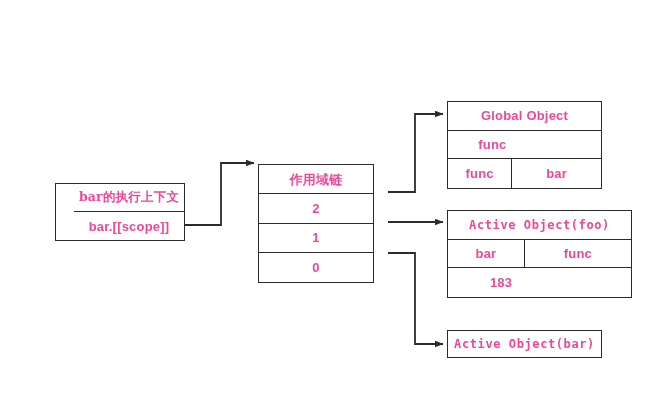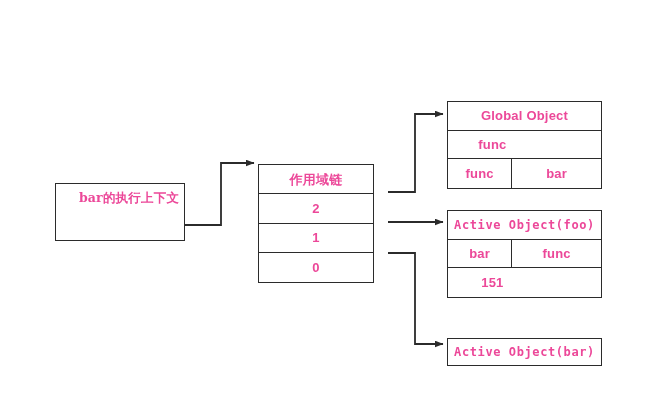--- a/index.html
+++ b/index.html
@@ -101,31 +101,30 @@
     left: 447px;
     top: 101px;
     width: 155px;
     height: 88px;
   }
   #global-node .row { height: 33.3333%; }
 
   #ao-foo-node {
     left: 447px;
     top: 210px;
-    width: 155px;
+    width: 185px;
     height: 88px;
   }
   #ao-foo-node .row { height: 33.3333%; }
 
   #ao-bar-node {
     left: 447px;
     top: 330px;
     width: 155px;
     height: 28px;
-    margin-top: 8px;
   }
   #ao-bar-node .row { height: 100%; }
 </style>
 </head>
 <body>
 
 <div id="diagram-canvas">
 
   <svg class="connectors" viewBox="0 0 662 418" width="662" height="418" xmlns="http://www.w3.org/2000/svg">
     <defs>
@@ -140,20 +139,23 @@
 
     <path d="M 388 222 L 443 222" fill="none" stroke="#2b2b2b" stroke-width="1.8" marker-end="url(#arrowhead)"></path>
 
     <path d="M 388 253 L 415 253 L 415 344 L 443 344" fill="none" stroke="#2b2b2b" stroke-width="1.8" marker-end="url(#arrowhead)"></path>
   </svg>
 
   <div class="node" id="ctx-node">
     <div class="row">
       <div class="cell full head-serif">bar的执行上下文</div>
     </div>
+    <div class="row">
+      <div class="cell full head-sans">bar.[[scope]]</div>
+    </div>
   </div>
 
   <div class="node" id="scope-node">
     <div class="row">
       <div class="cell full head-sans">作用域链</div>
     </div>
     <div class="row">
       <div class="cell full head-sans">2</div>
     </div>
     <div class="row">
@@ -179,21 +181,21 @@
 
   <div class="node" id="ao-foo-node">
     <div class="row">
       <div class="cell full head-mono">Active Object(foo)</div>
     </div>
     <div class="row">
       <div class="cell half-left head-sans">bar</div>
       <div class="cell half-right head-sans">func</div>
     </div>
     <div class="row">
-      <div class="cell half-right head-sans">151</div>
+      <div class="cell half-right head-sans">183</div>
     </div>
   </div>
 
   <div class="node" id="ao-bar-node">
     <div class="row">
       <div class="cell full head-mono">Active Object(bar)</div>
     </div>
   </div>
 
 </div>

